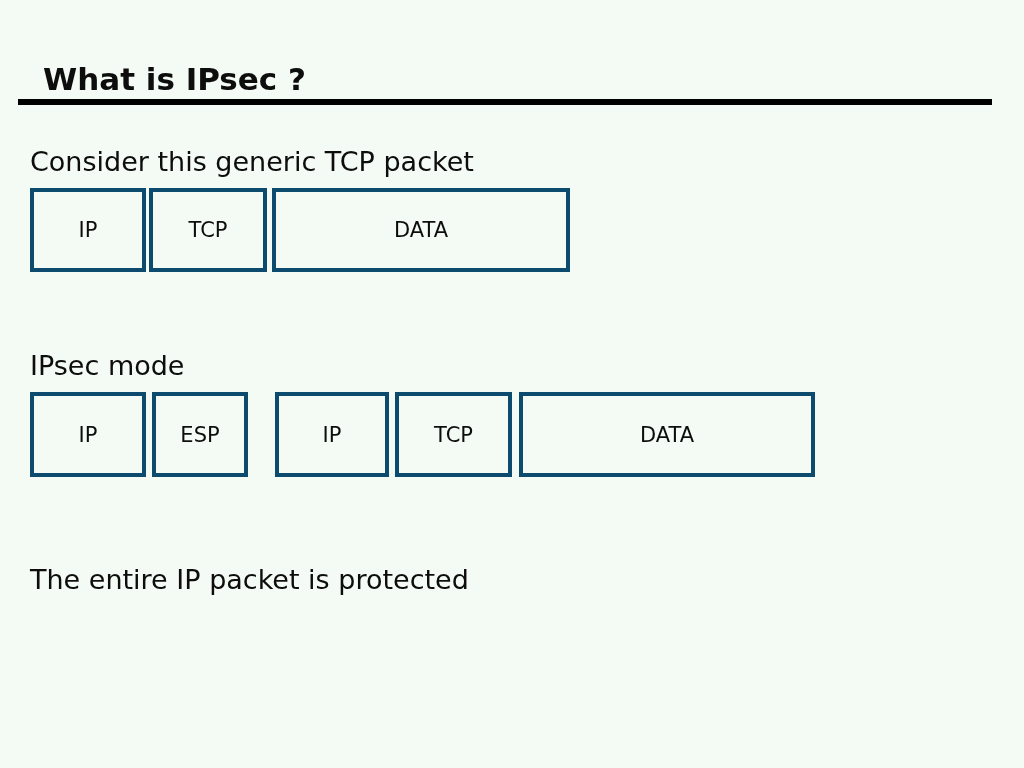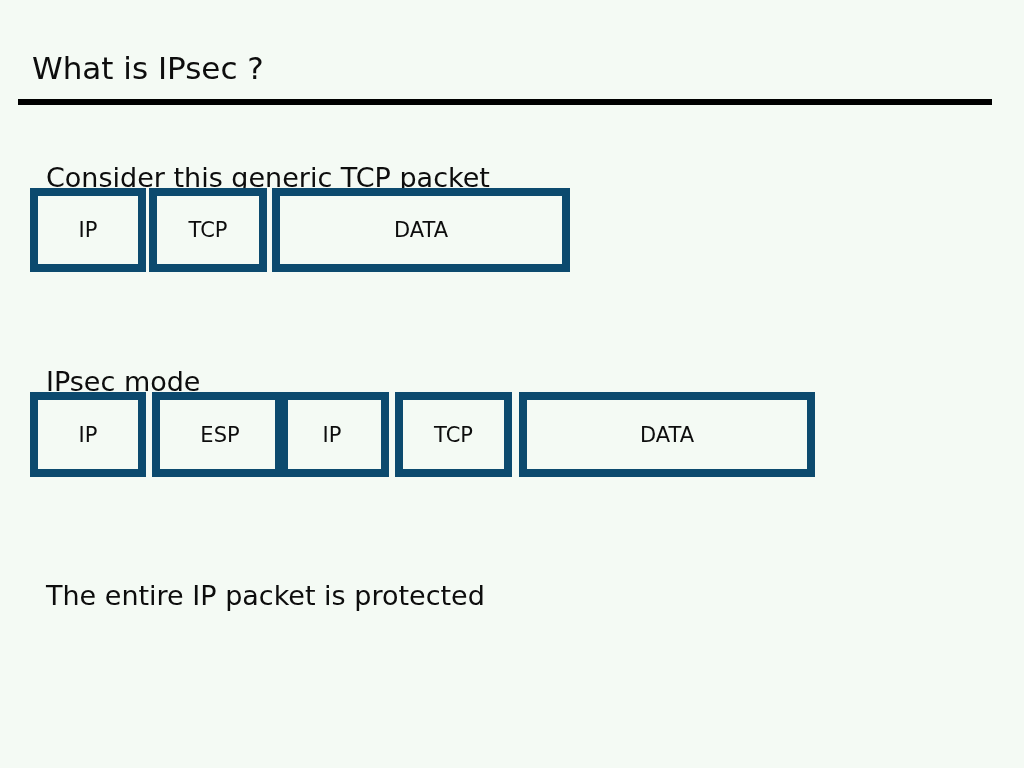--- a/index.html
+++ b/index.html
@@ -17,61 +17,61 @@
   .slide {
     position: relative;
     width: 1024px;
     height: 768px;
   }
   .title {
     position: absolute;
     left: 32px;
     top: 51px;
     font-size: 31px;
-    font-weight: normal;
-    margin: 0;
+    font-weight: bold;
+    margin: 11px;
     line-height: 1.15;
     white-space: nowrap;
   }
   .title-rule {
     position: absolute;
     left: 18px;
     top: 99px;
     width: 974px;
     height: 6px;
     background: #000000;
   }
   .caption {
     position: absolute;
     left: 30px;
     font-size: 27px;
-    margin: 16px;
+    margin: 0;
     line-height: 1.2;
     white-space: nowrap;
   }
   .caption-1 { top: 146px; }
   .caption-2 { top: 350px; }
   .caption-3 { top: 564px; }
   .pbox {
     position: absolute;
     box-sizing: border-box;
-    border: 8px solid #0c4a6e;
+    border: 4px solid #0c4a6e;
     display: flex;
     align-items: center;
     justify-content: center;
     font-size: 21px;
     letter-spacing: 0px;
   }
   .row1 { top: 188px; height: 84px; }
   .row2 { top: 392px; height: 85px; }
   .b1a { left: 30px;  width: 116px; }
   .b1b { left: 149px; width: 118px; }
   .b1c { left: 272px; width: 298px; }
   .b2a { left: 30px;  width: 116px; }
-  .b2b { left: 152px; width: 136px; }
+  .b2b { left: 152px; width: 96px; }
   .b2c { left: 275px; width: 114px; }
   .b2d { left: 395px; width: 117px; }
   .b2e { left: 519px; width: 296px; }
 </style>
 </head>
 <body>
 
 <div class="slide">
 
   <h1 class="title">What is IPsec ?</h1>

